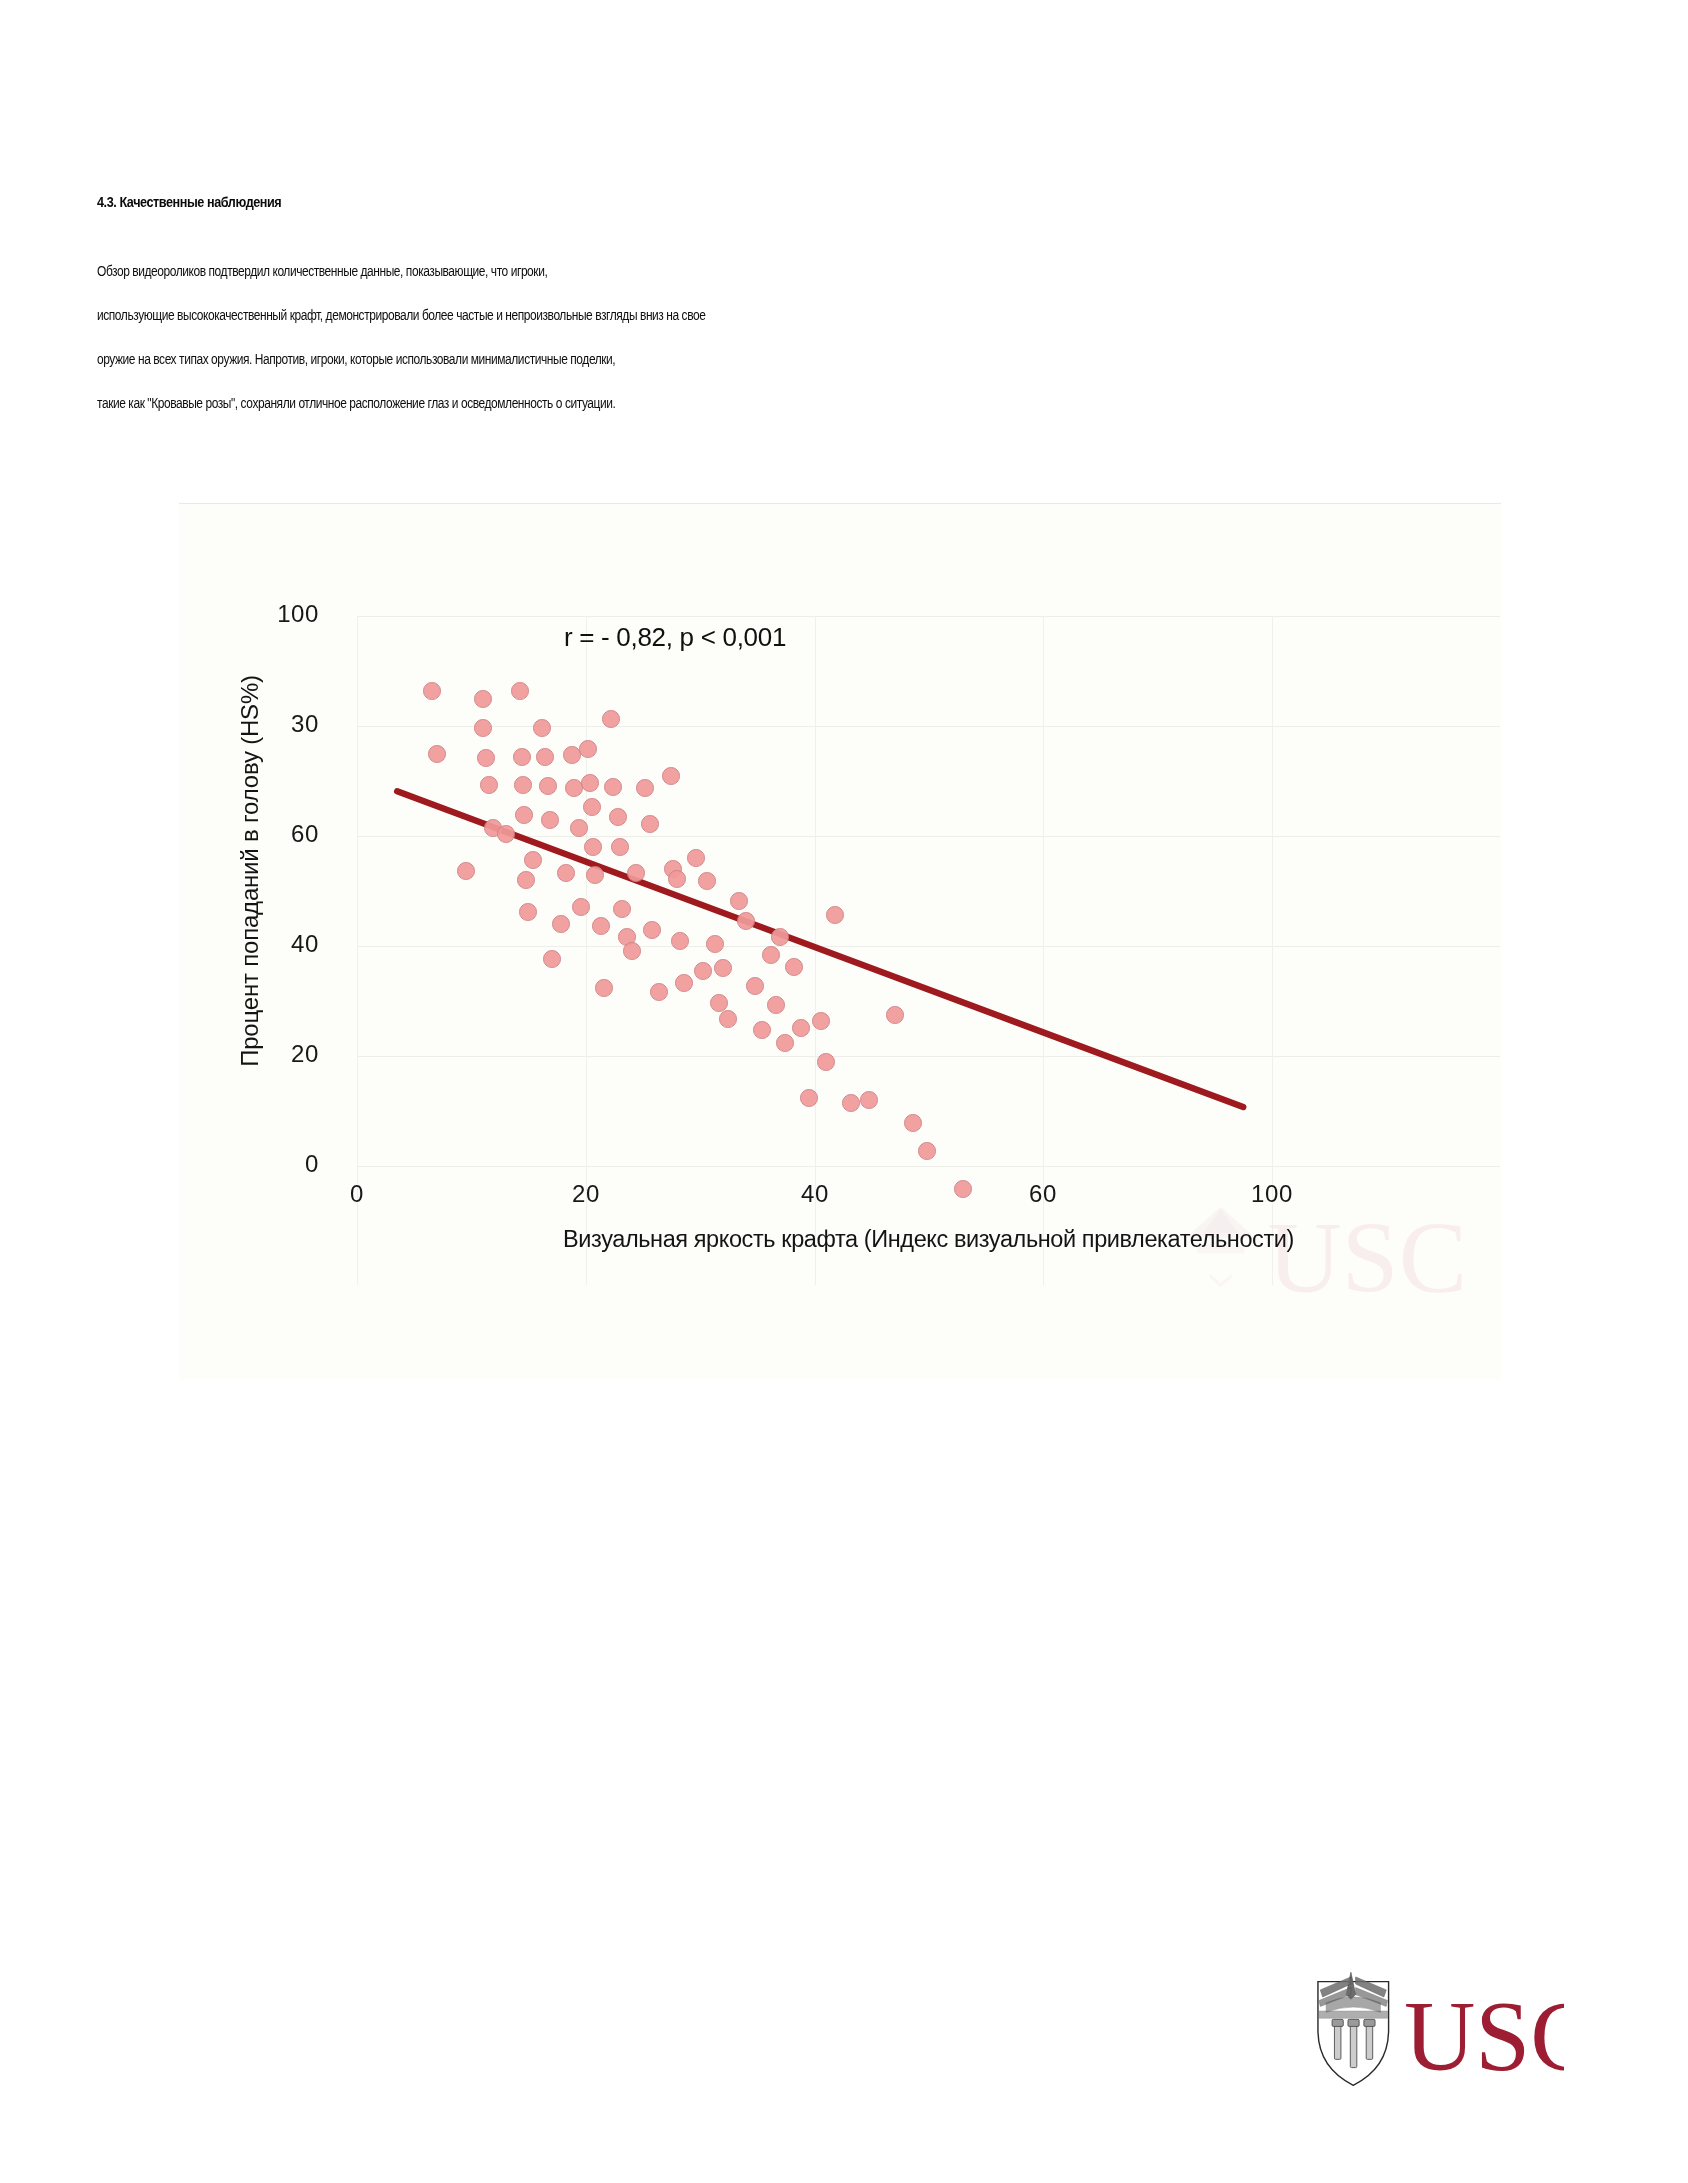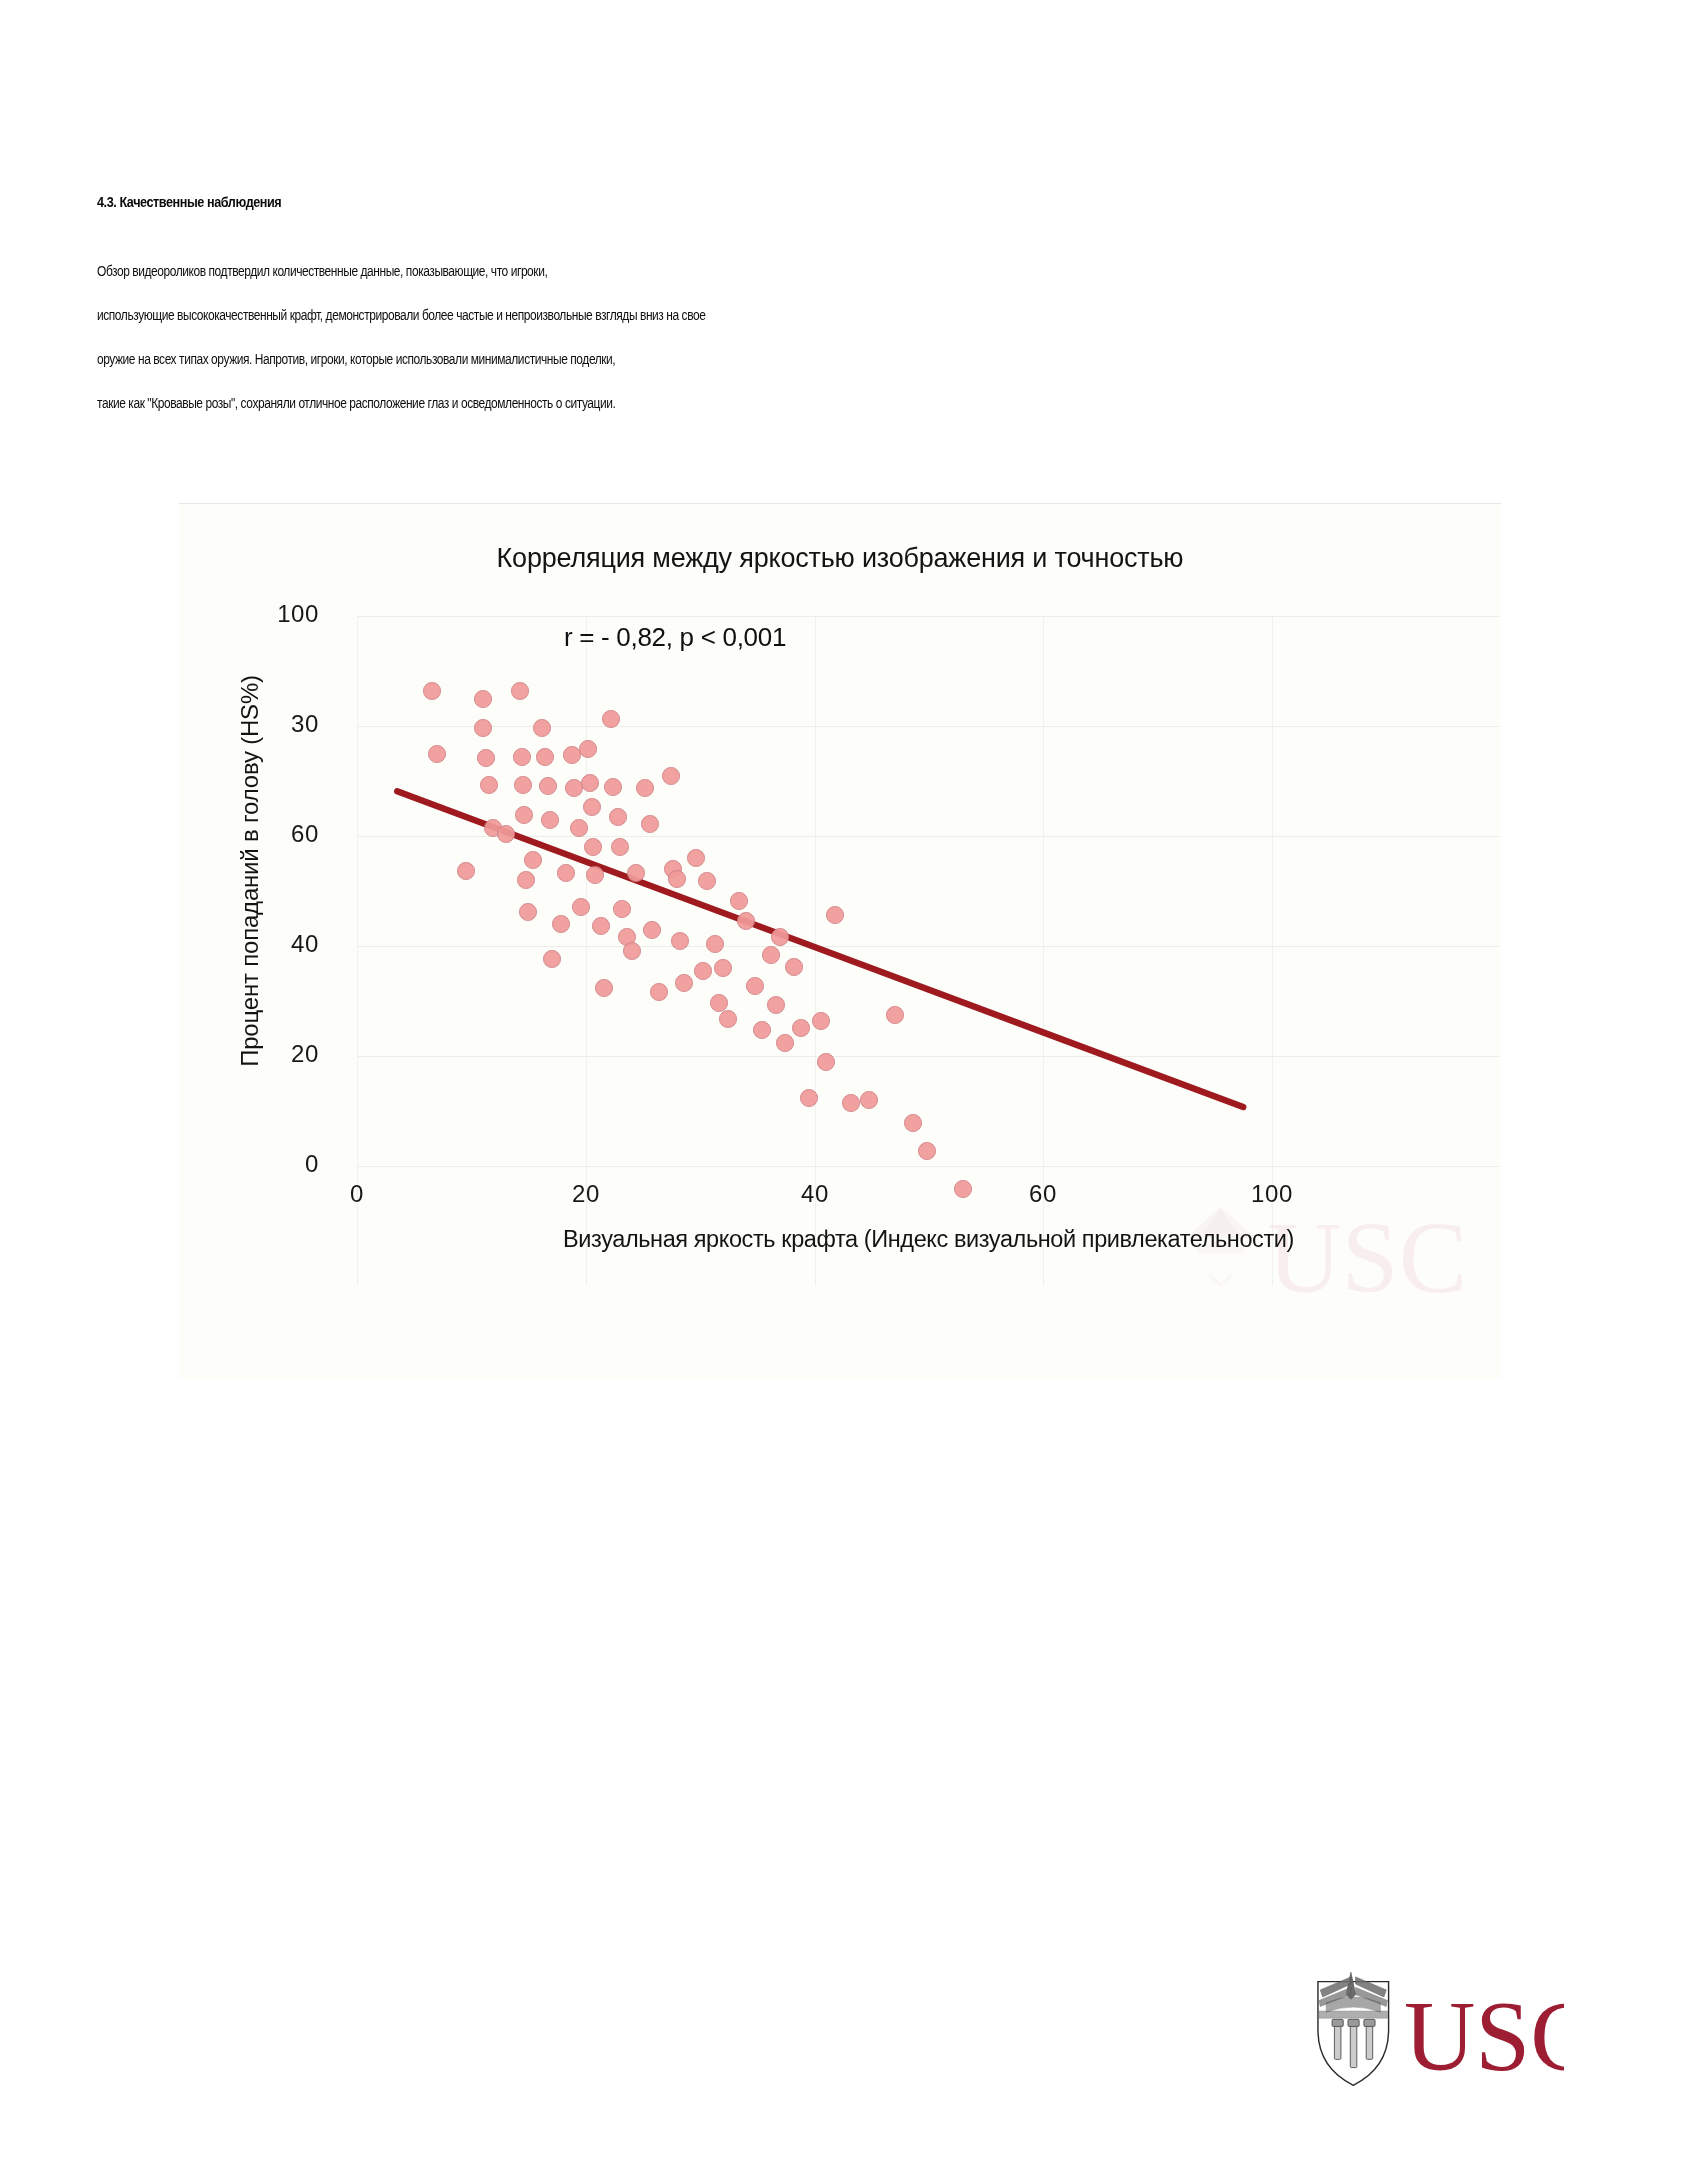--- a/index.html
+++ b/index.html
@@ -179,21 +179,20 @@
 <div class="doc">
   <div class="sec-heading">4.3. Качественные наблюдения</div>
   <div class="body-line first">Обзор видеороликов подтвердил количественные данные, показывающие, что игроки,</div>
   <div class="body-line">использующие высококачественный крафт, демонстрировали более частые и непроизвольные взгляды вниз на свое</div>
   <div class="body-line">оружие на всех типах оружия. Напротив, игроки, которые использовали минималистичные поделки,</div>
   <div class="body-line">такие как "Кровавые розы", сохраняли отличное расположение глаз и осведомленность о ситуации.</div>
 </div>
 
 <div class="chart-card">
 
-  <div class="chart-title">Корреляция между яркостью изображения и точностью</div>
 
   <div class="plot">
 
     <div id="grid-h">
         <div class="gridline-h" style="top: 662px;"></div>
         <div class="gridline-h" style="top: 552px;"></div>
         <div class="gridline-h" style="top: 442px;"></div>
         <div class="gridline-h" style="top: 332px;"></div>
         <div class="gridline-h" style="top: 222px;"></div>
         <div class="gridline-h" style="top: 112px;"></div>

